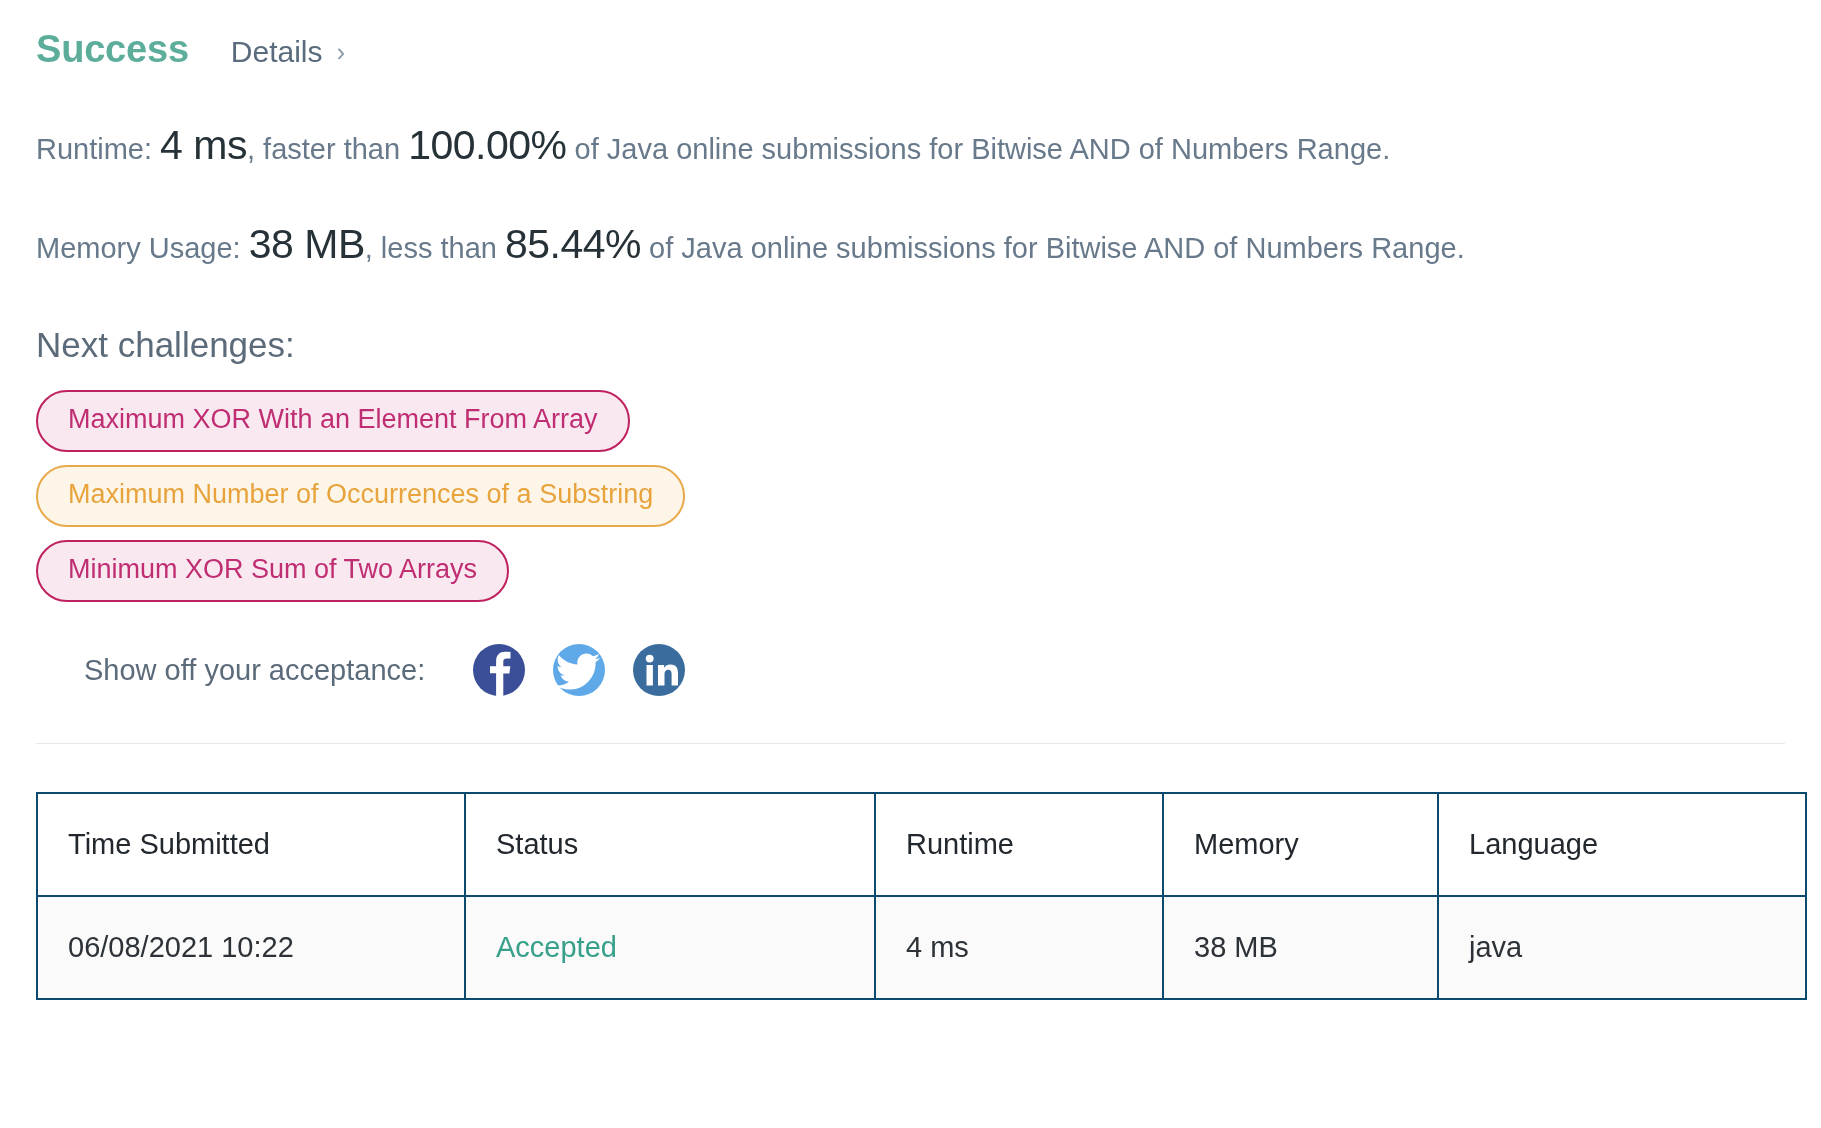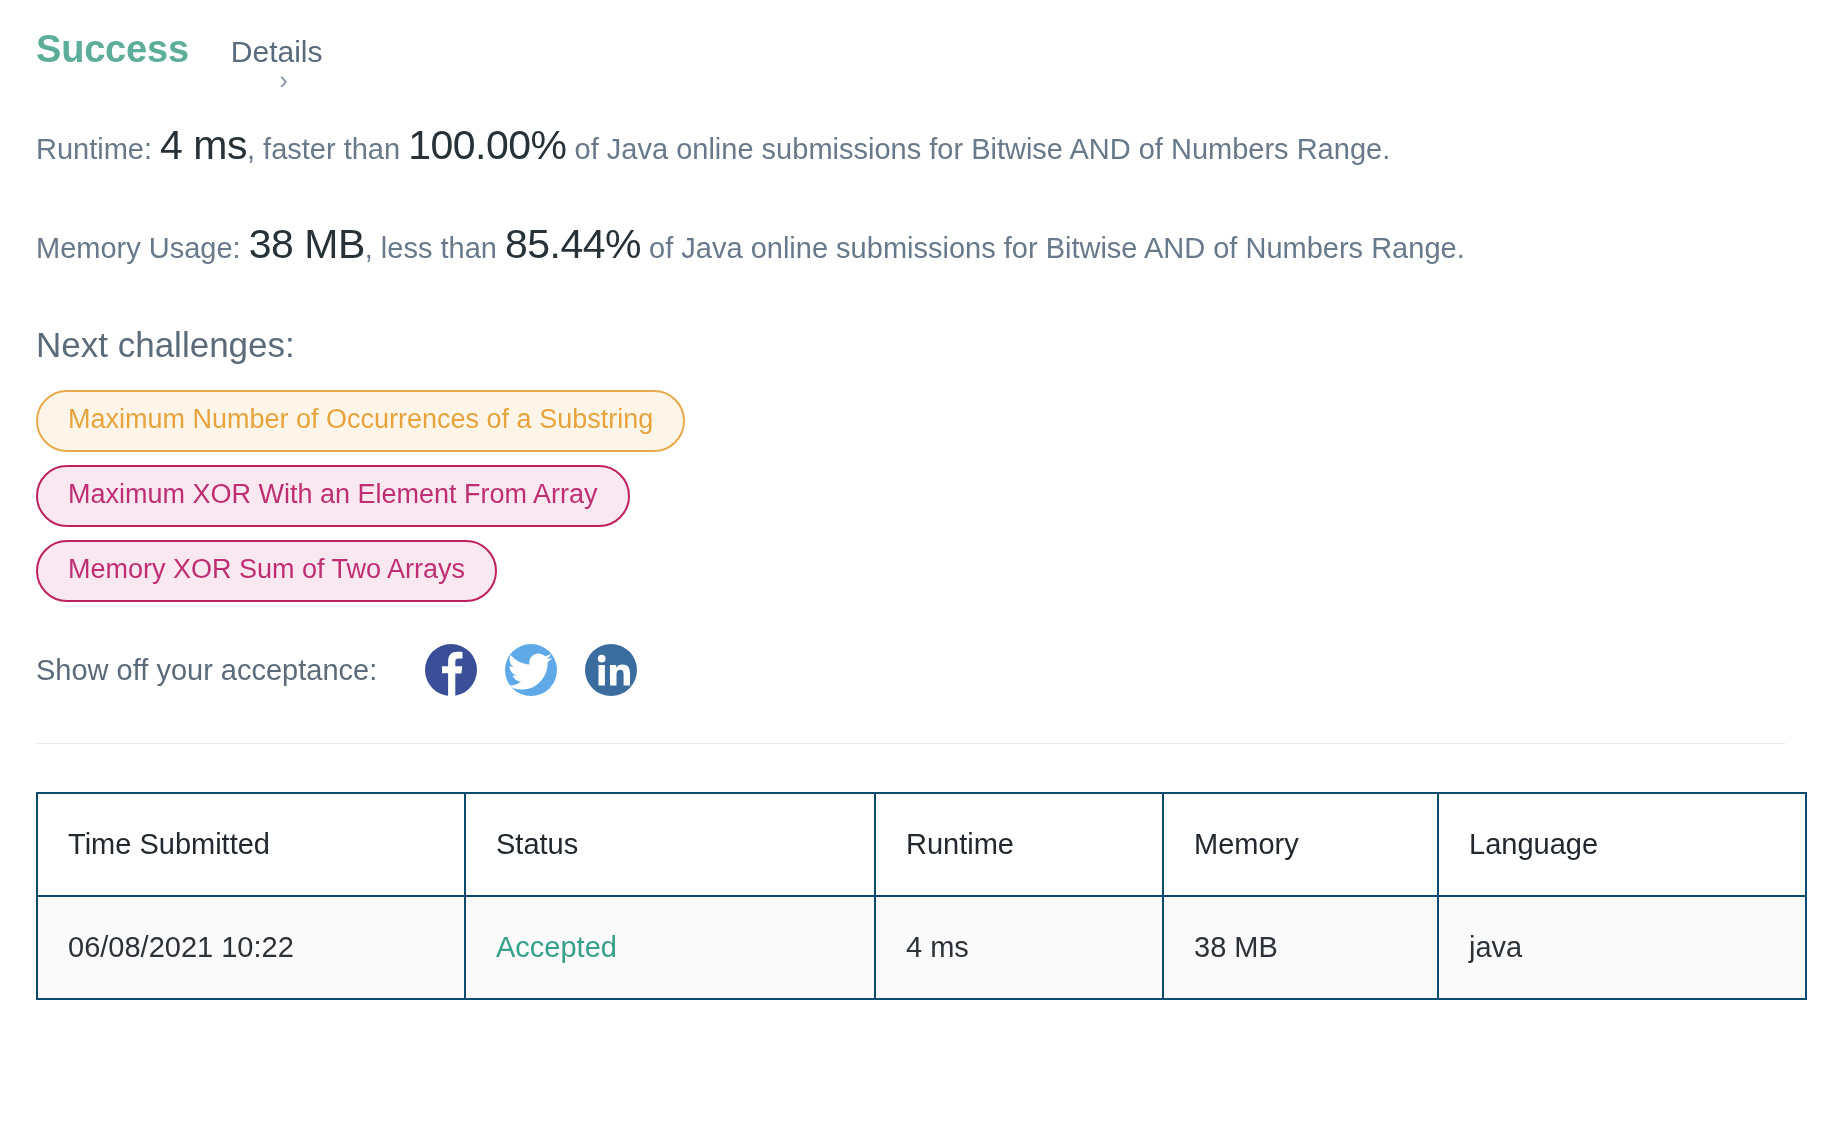--- a/index.html
+++ b/index.html
@@ -42,21 +42,20 @@
     line-height: 1;
   }
   .details-link {
     margin-left: 42px;
     font-size: 30px;
     color: #596b7d;
     line-height: 1;
     display: flex;
     align-items: center;
     cursor: pointer;
-    flex-direction: column;
   }
   .details-chevron {
     margin-left: 14px;
     font-size: 26px;
     color: #8b99a7;
     line-height: 1;
   }
 
   
   .stat-line {
@@ -109,20 +108,21 @@
   
   .share-row {
     display: flex;
     align-items: center;
     margin-top: 42px;
   }
   .share-label {
     font-size: 29px;
     color: #5c6b7a;
     line-height: 1;
+    margin-left: 48px;
   }
   .social-icons {
     display: flex;
     align-items: center;
     margin-left: 48px;
   }
   .social {
     width: 52px;
     height: 52px;
     border-radius: 50%;
@@ -202,27 +202,27 @@
   <div class="stat-line memory">
     <span>Memory Usage:</span>
     <span class="stat-big">38 MB</span><span>, less than</span>
     <span class="stat-big">85.44%</span>
     <span>of Java online submissions for Bitwise AND of Numbers Range.</span>
   </div>
 
   <div class="next-label">Next challenges:</div>
   <div class="tag-list">
     <div class="tag-row">
+      <span class="tag pink">Maximum XOR With an Element From Array</span>
+    </div>
+    <div class="tag-row">
       <span class="tag amber">Maximum Number of Occurrences of a Substring</span>
     </div>
     <div class="tag-row">
-      <span class="tag pink">Maximum XOR With an Element From Array</span>
-    </div>
-    <div class="tag-row">
-      <span class="tag pink">Memory XOR Sum of Two Arrays</span>
+      <span class="tag pink">Minimum XOR Sum of Two Arrays</span>
     </div>
   </div>
 
   <div class="share-row">
     <div class="share-label">Show off your acceptance:</div>
     <div class="social-icons">
       <div class="social fb">
         <svg width="52" height="52" viewBox="0 0 52 52">
           <path d="M30.3 52V29.4h6.1l0.9-7.1h-7V17.8c0-2 0.6-3.4 3.5-3.4h3.7V8c-0.6-0.1-2.8-0.3-5.4-0.3 -5.4 0-9 3.3-9 9.3v5.2h-6.1v7.1h6.1V52H30.3z" fill="#ffffff"></path>
         </svg>

